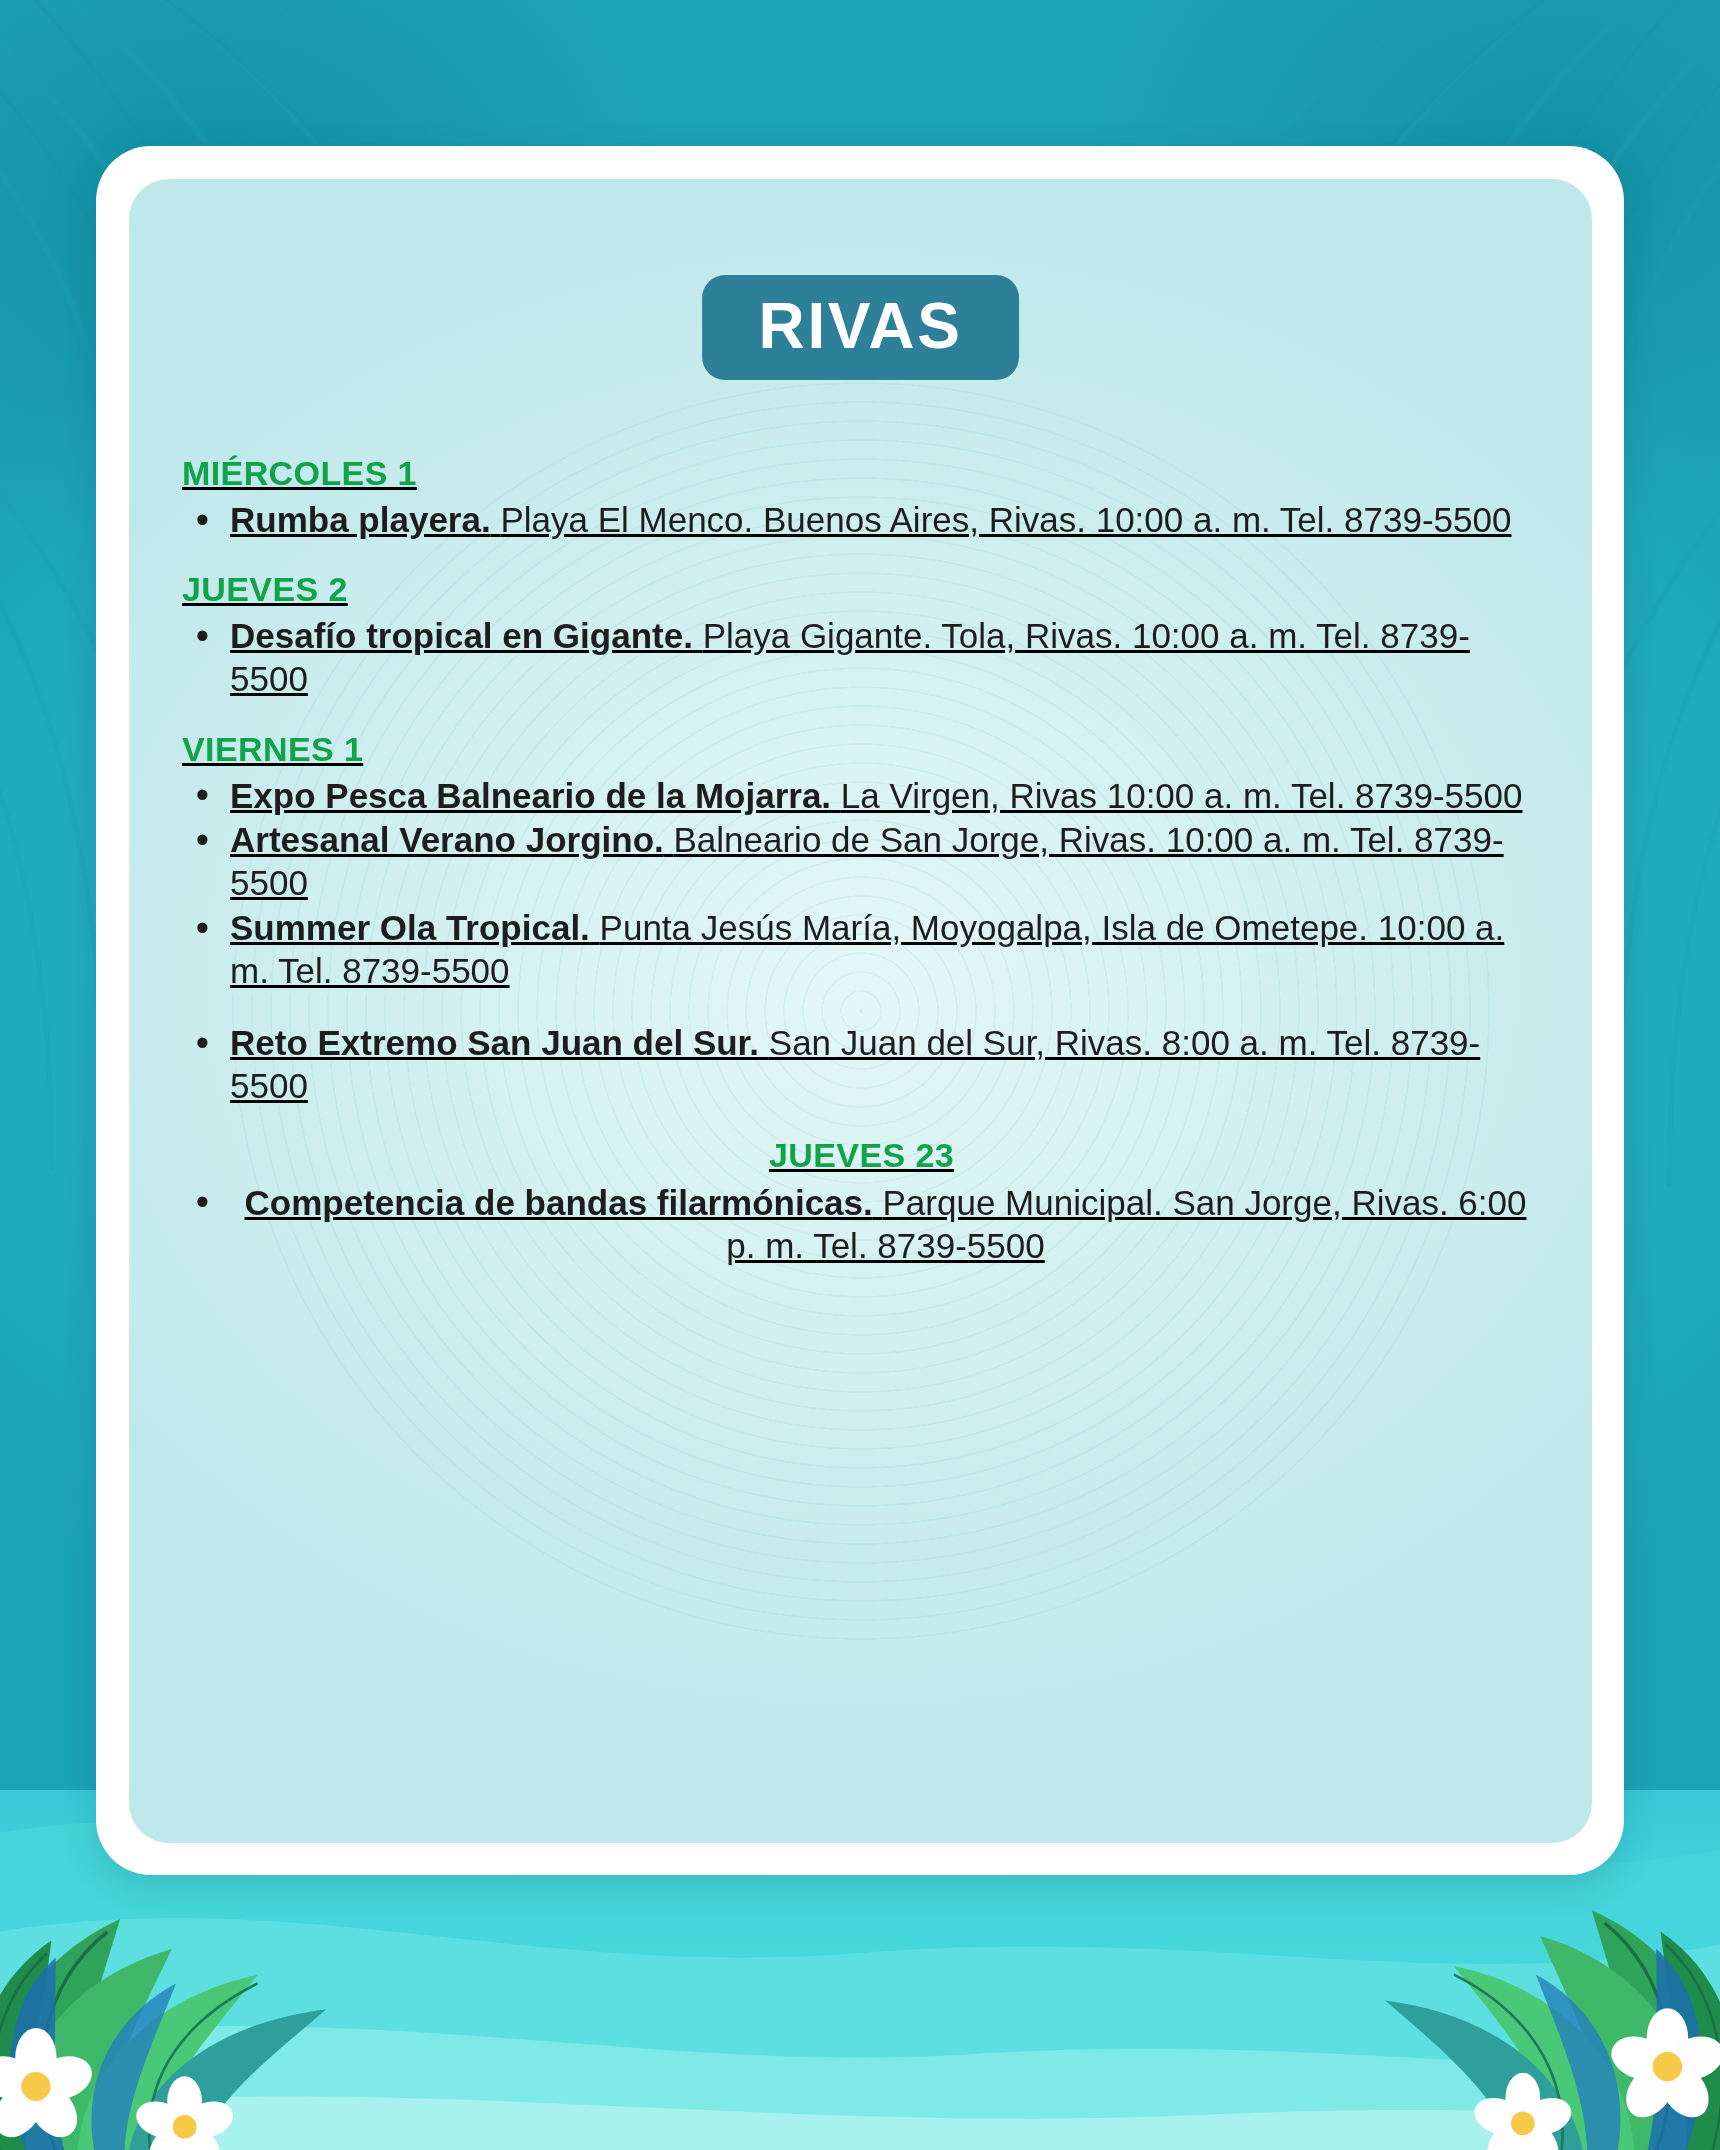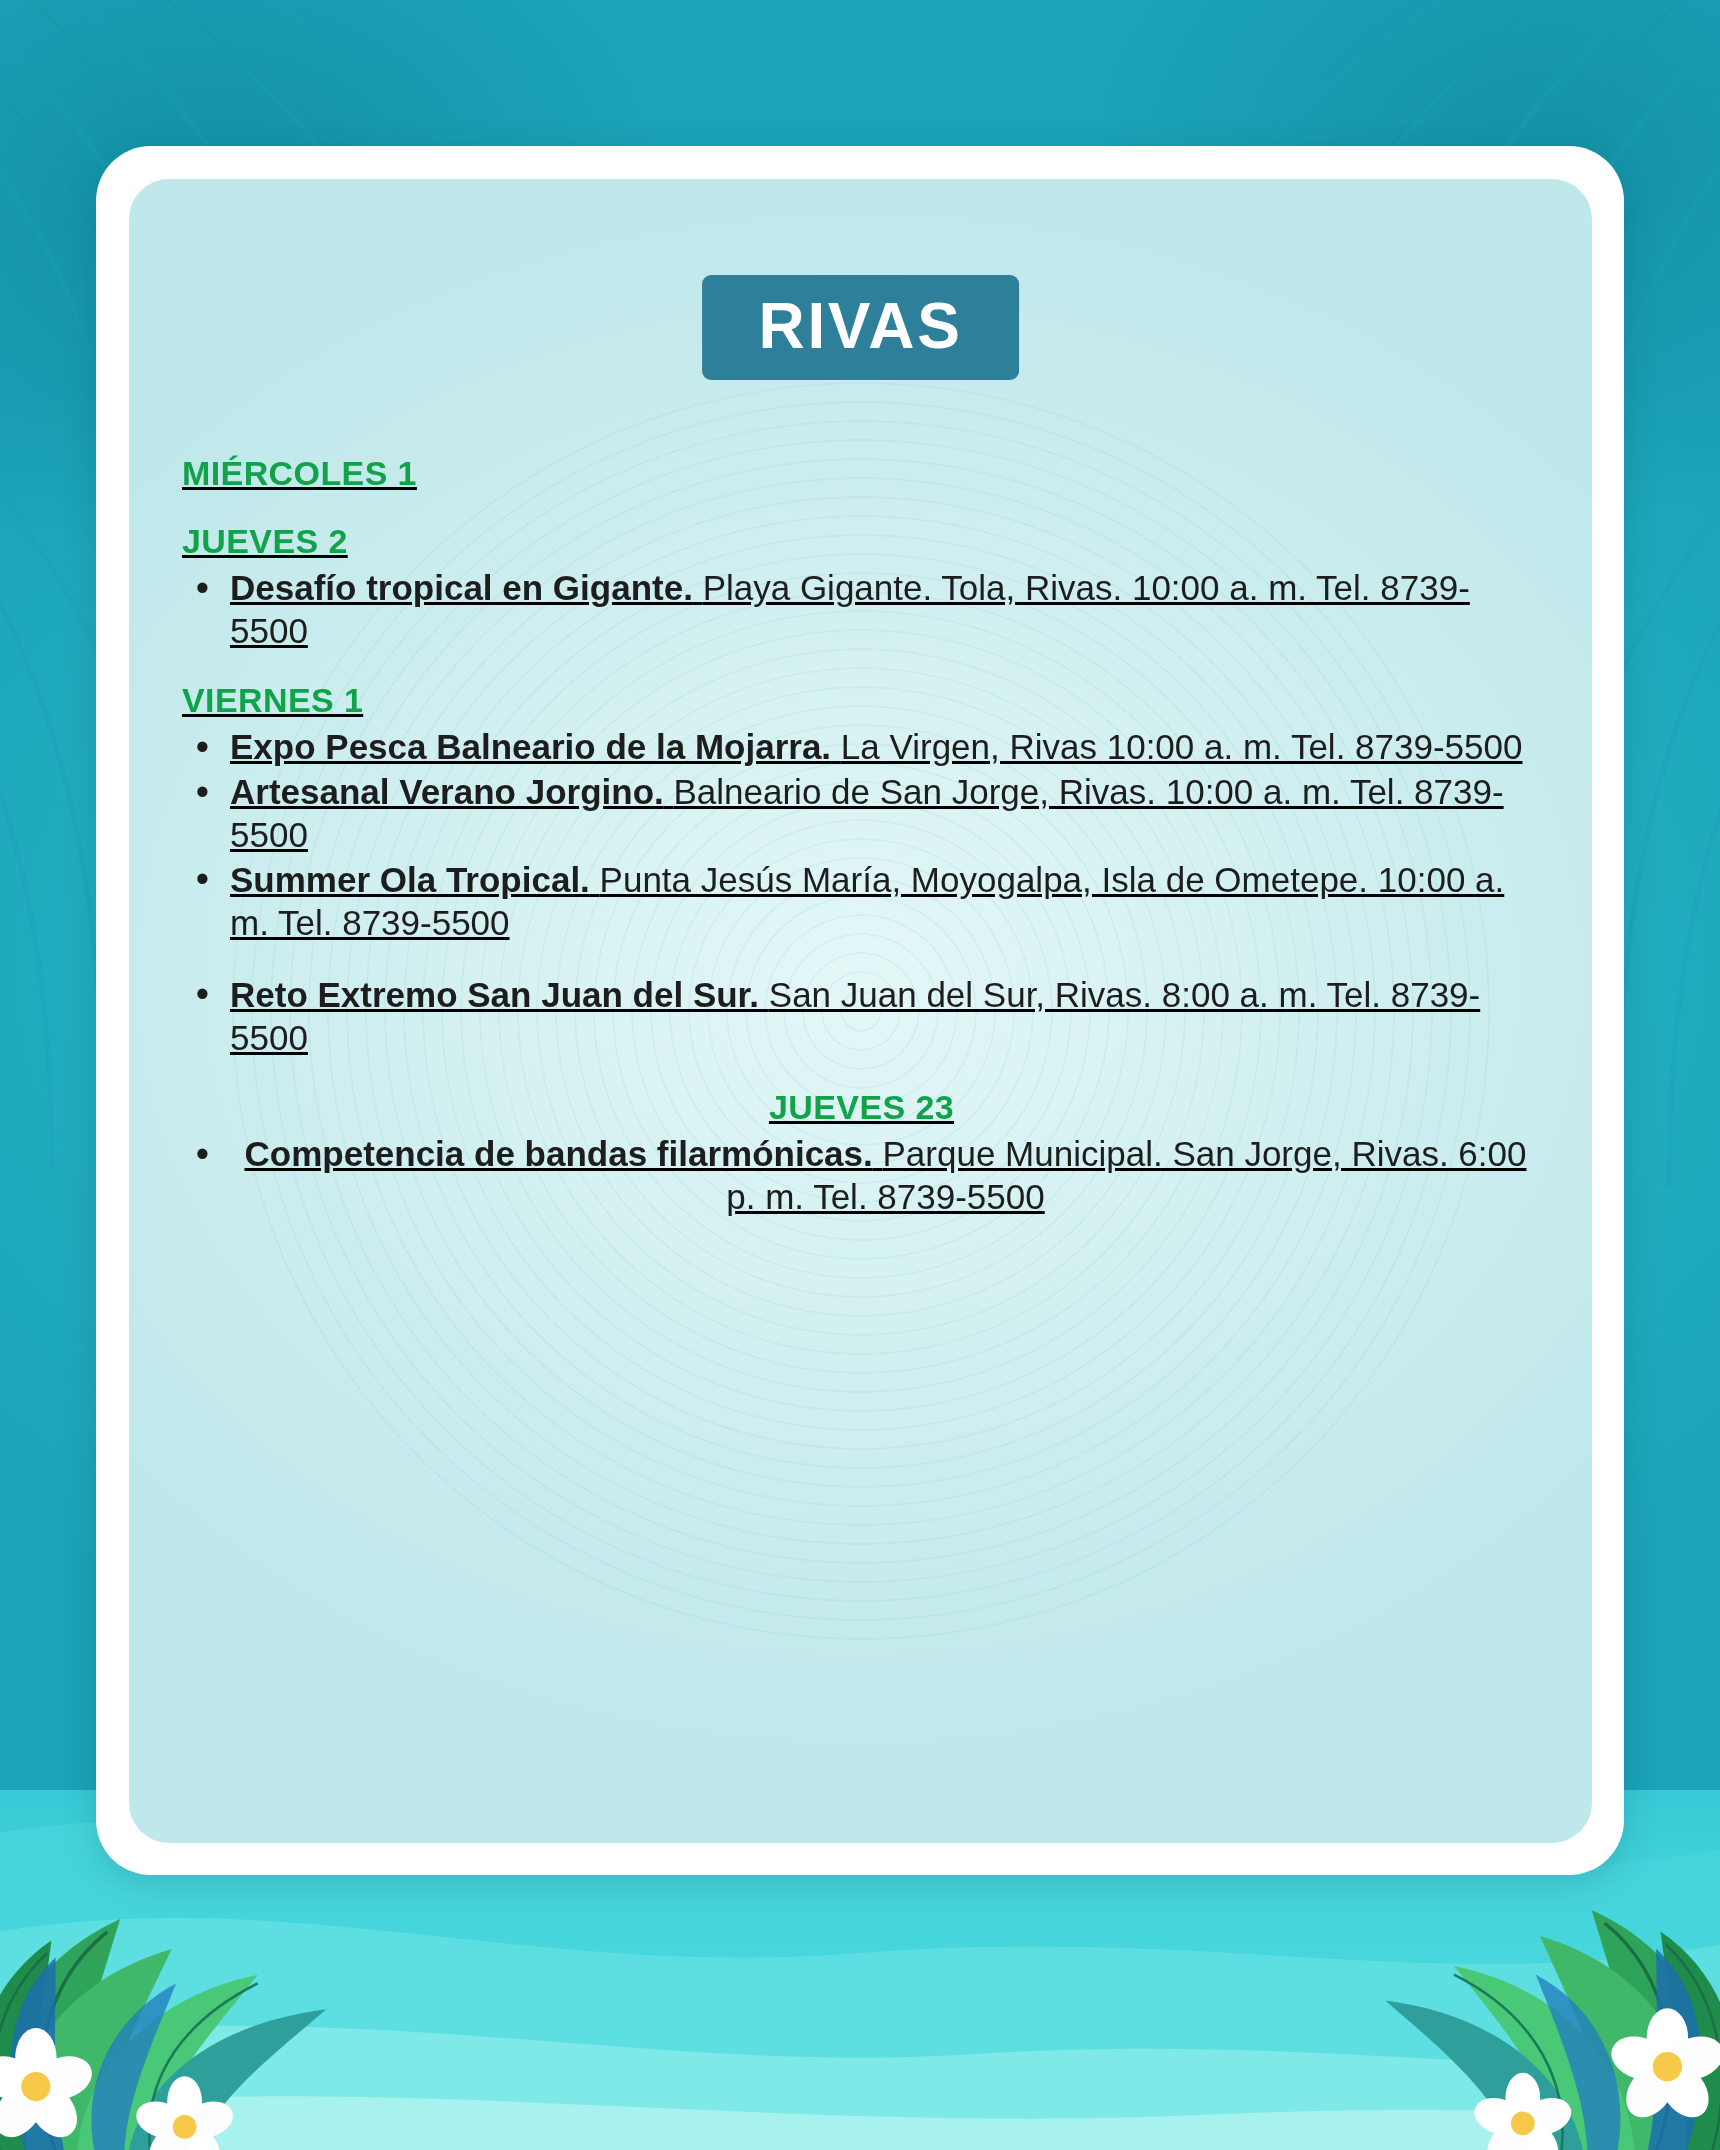--- a/index.html
+++ b/index.html
@@ -114,21 +114,21 @@
   }
 
   
   .title-pill {
     position: absolute;
     left: 50%;
     top: 275px;
     transform: translateX(-50%);
     background: #2e7f99;
     color: #ffffff;
-    border-radius: 9px;
+    border-radius: 23px;
     padding: 19px 57px 22.4px;
     font-size: 64px;
     font-weight: 700;
     letter-spacing: 2.6px;
     line-height: 1;
     z-index: 6;
   }
 
   
   .schedule {
@@ -260,20 +260,26 @@
 
 <div class="card-frame"></div>
 <div class="card-inner"></div>
 
 <div class="title-pill">RIVAS</div>
 
 <div class="schedule">
 
   <div class="day-block">
     <div class="day-heading">MIÉRCOLES 1</div>
+    <ul class="events">
+      <li class="event">
+        <span class="ev-title">Rumba playera.</span>
+        <span>Playa El Menco. Buenos Aires, Rivas. 10:00 a. m. Tel. 8739-5500</span>
+      </li>
+    </ul>
   </div>
 
   <div class="day-block">
     <div class="day-heading">JUEVES 2</div>
     <ul class="events">
       <li class="event">
         <span class="ev-title">Desafío tropical en Gigante.</span>
         <span>Playa Gigante. Tola, Rivas. 10:00 a. m. Tel. 8739-5500</span>
       </li>
     </ul>

